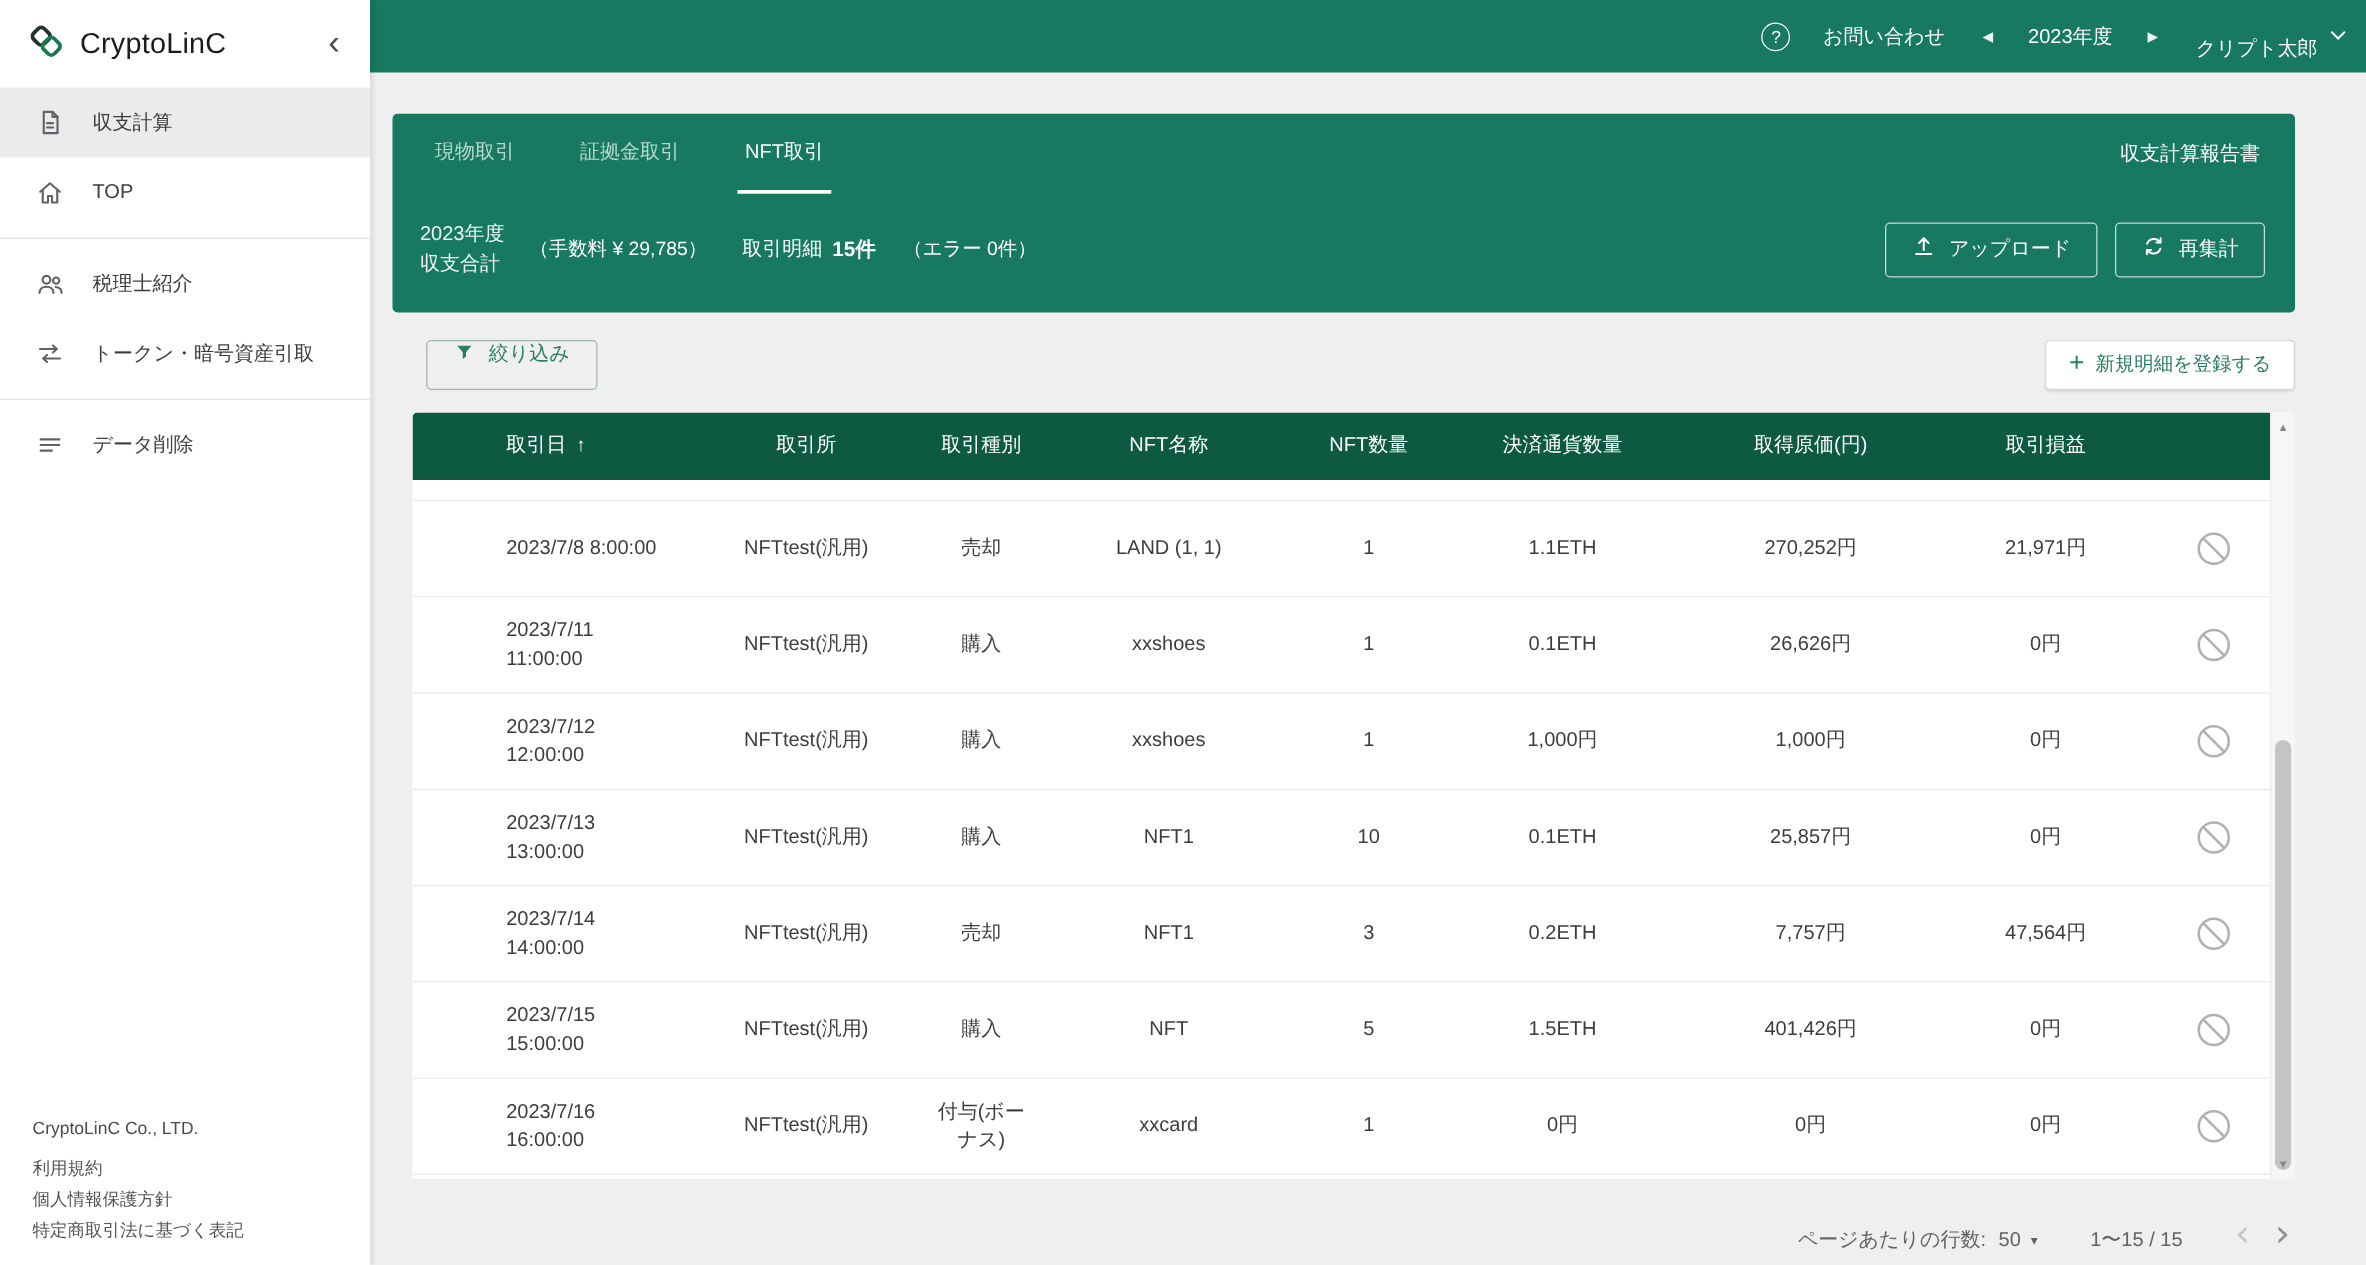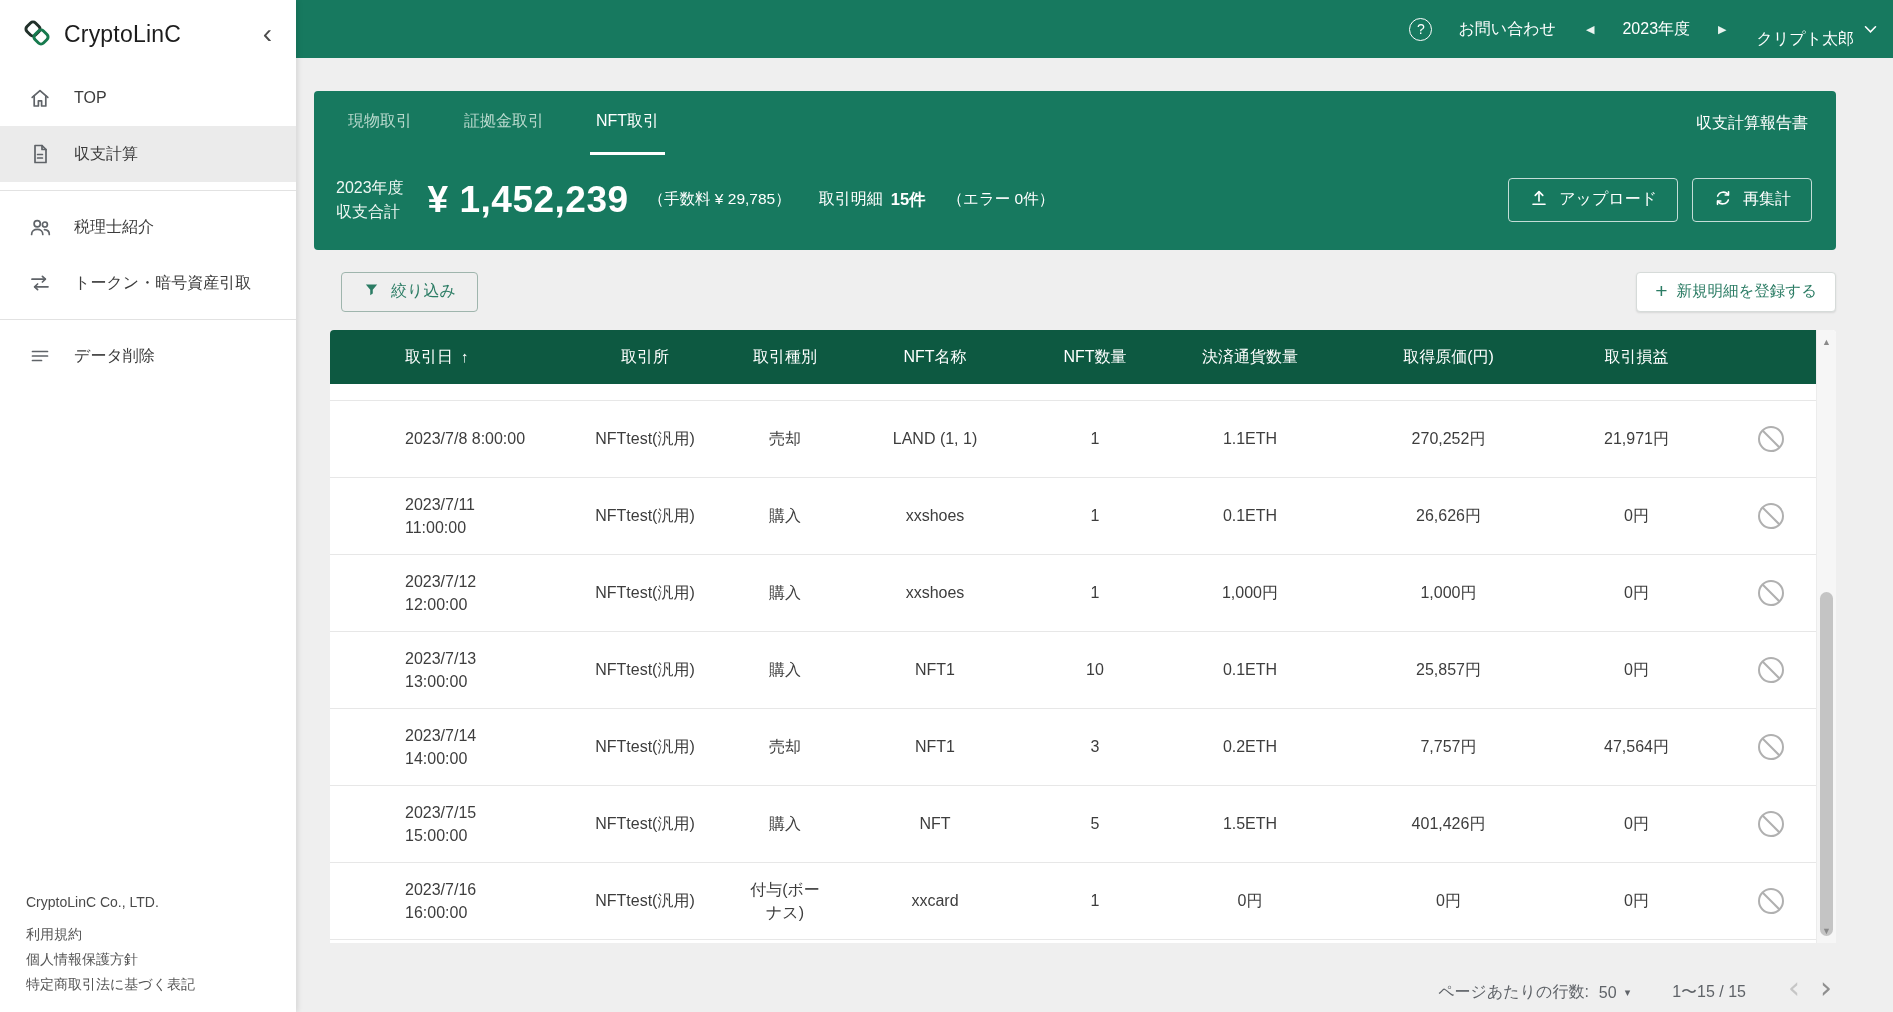--- a/index.html
+++ b/index.html
@@ -76,21 +76,21 @@
     height:44px; display:flex; align-items:center; gap:10px; padding:0 20px;
     border:1px solid rgba(255,255,255,.75); border-radius:4px; font-size:16px;
     color:#fff; background:transparent; cursor:pointer;
   }
   .gbtn + .gbtn { margin-left:14px; }
   .gbtn svg { width:20px; height:20px; }
 
   
   .toolbar-row { margin-top:21px; height:41px; display:flex; align-items:center; justify-content:space-between; }
   .filter-btn {
-    margin-left:27px; height:40px; display:flex; align-items:center; gap:11px;
+    margin-left:27px; height:40px; display:flex; align-items:flex-start; gap:11px;
     padding:0 21px; border:1px solid #9fb5ad; border-radius:4px; background:transparent;
     color:var(--teal-text); font-size:16px; cursor:pointer;
   }
   .filter-btn svg { width:17px; height:17px; }
   .new-btn {
     height:40px; display:flex; align-items:center; gap:9px; padding:0 18px;
     background:#fff; border:1px solid #d6dbd9; border-radius:4px;
     color:var(--teal-text); font-size:15.5px; cursor:pointer; box-shadow:0 1px 2px rgba(0,0,0,.10);
   }
   .plus-glyph { font-size:21px; font-weight:400; line-height:1; margin-top:-2px; }
@@ -156,39 +156,39 @@
           <rect x="6" y="6" width="12" height="12" rx="3.5" stroke="#22312b" transform="rotate(45 12 12)"></rect>
           <rect x="14" y="14" width="12" height="12" rx="3.5" stroke="#177a4e" transform="rotate(45 20 20)"></rect>
         </g>
       </svg>
     </span>
     <span class="logo-text">CryptoLinC</span>
     <span class="collapse-btn">‹</span>
   </div>
 
   <nav class="nav">
-    <div class="nav-item">
-      <span class="nav-icon">
-        <svg class="ic" viewBox="0 0 24 24" width="24" height="24">
-          <path d="M4.2 11.4 12 4.6l7.8 6.8"></path>
-            <path d="M6.2 10.2V20h4.2v-5.2h3.2V20h4.2v-9.8"></path>
-        </svg>
-      </span>
-      <span>TOP</span>
-    </div>
-
     <div class="nav-item active">
       <span class="nav-icon">
         <svg class="ic" viewBox="0 0 24 24" width="24" height="24">
           <path d="M7 3.5h7l4 4v13H7z"></path>
             <path d="M14 3.5v4h4"></path>
             <path d="M9.6 12.5h4.8M9.6 16h4.8"></path>
         </svg>
       </span>
       <span>収支計算</span>
+    </div>
+
+    <div class="nav-item">
+      <span class="nav-icon">
+        <svg class="ic" viewBox="0 0 24 24" width="24" height="24">
+          <path d="M4.2 11.4 12 4.6l7.8 6.8"></path>
+            <path d="M6.2 10.2V20h4.2v-5.2h3.2V20h4.2v-9.8"></path>
+        </svg>
+      </span>
+      <span>TOP</span>
     </div>
 
     <div class="nav-divider"></div>
 
     <div class="nav-item">
       <span class="nav-icon">
         <svg class="ic" viewBox="0 0 24 24" width="24" height="24">
           <circle cx="9.2" cy="8.8" r="3.1"></circle>
             <path d="M3.6 19.4c0-3.2 2.6-5 5.6-5s5.6 1.8 5.6 5"></path>
           <circle cx="16.9" cy="9.5" r="2.5"></circle>
@@ -256,21 +256,20 @@
       <div class="tab">証拠金取引</div>
       <div class="tab active">NFT取引</div>
       <span class="report-link">収支計算報告書</span>
     </div>
 
     <div class="summary-row">
       <div class="sum-label">
         <div>2023年度</div>
         <div>収支合計</div>
       </div>
-      <div class="sum-amount">¥ 1,452,239</div>
       <div class="sum-fee">（手数料 ¥ 29,785）</div>
       <div class="sum-detail">
         <span>取引明細</span>
         <b>15件</b>
       </div>
       <div class="sum-error">（エラー 0件）</div>
       <div class="sum-spacer"></div>
       <button class="gbtn">
         <span>
           <svg viewBox="0 0 24 24" fill="none" stroke="#fff" stroke-width="2" stroke-linecap="round" stroke-linejoin="round" width="20" height="20">

